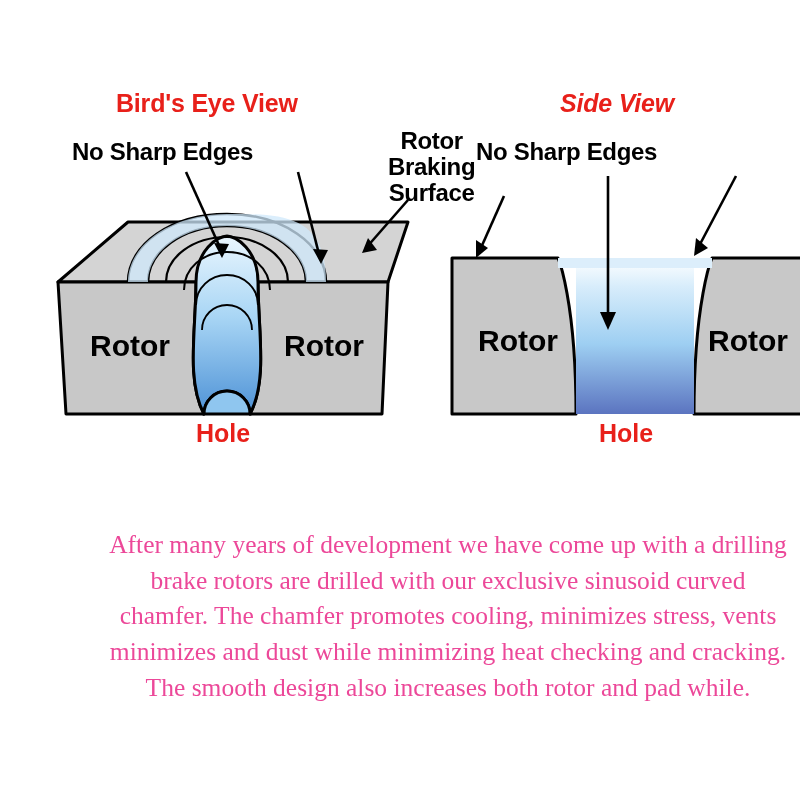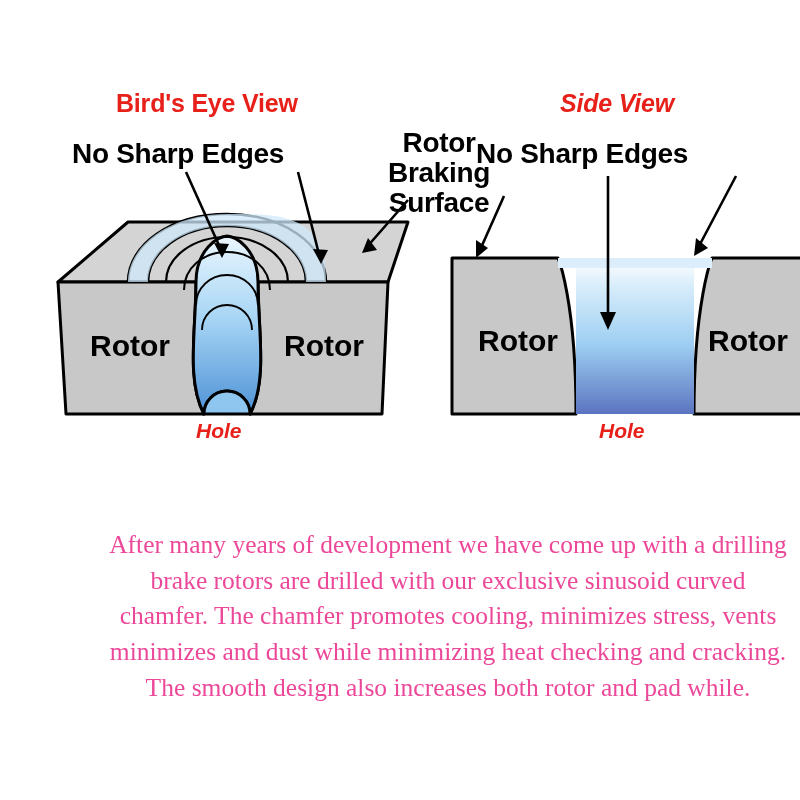--- a/index.html
+++ b/index.html
@@ -30,31 +30,30 @@
     color: #e8201a;
   }
   .lbl-black {
     color: #000000;
   }
   .title {
     font-size: 25px;
     letter-spacing: -0.2px;
   }
   .sub {
-    font-size: 28px;
+    font-size: 24px;
     letter-spacing: -0.3px;
   }
   .rotor-text {
     font-size: 30px;
     color: #000;
     font-weight: bold;
   }
   .hole-text {
-    font-size: 21px;
-    font-style: italic;
+    font-size: 25px;
   }
   .caption {
     position: absolute;
     left: 20px;
     top: 527px;
     width: 784px;
     text-align: center;
     font-family: "Liberation Serif", serif;
     font-size: 25.5px;
     line-height: 1.40;

